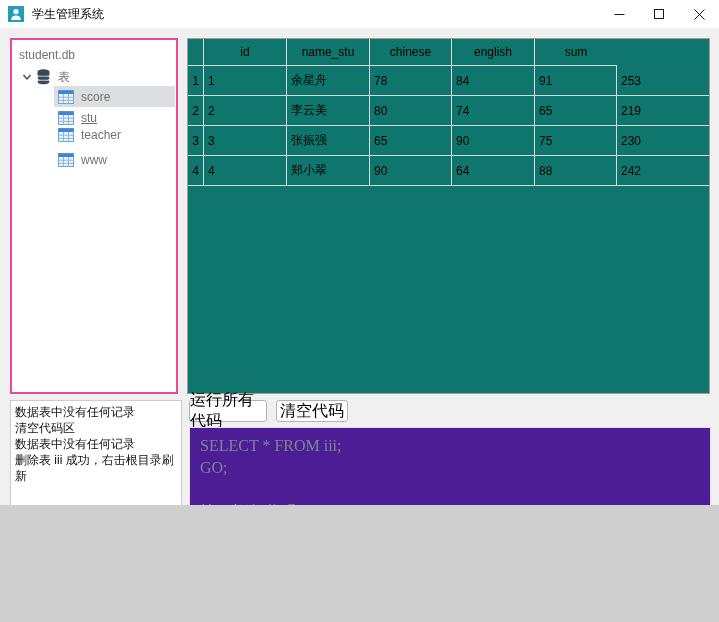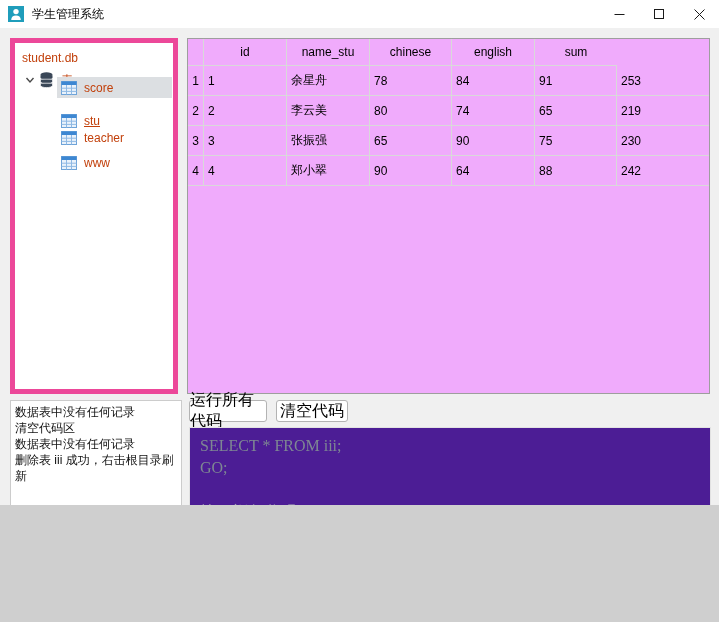--- a/index.html
+++ b/index.html
@@ -19,39 +19,39 @@
   }
   .app-icon{ margin-left:8px; width:16px; height:16px; flex:0 0 auto; }
   .win-title{ margin-left:8px; font-size:12px; color:#000; }
   .win-controls{ margin-left:auto; display:flex; height:100%; }
   .win-btn{ width:40px; height:100%; display:flex; align-items:center; justify-content:center; cursor:default; }
   .max-glyph{ width:10px; height:10px; border:1px solid #1a1a1a; }
 
   
   .tree-panel{
     position:absolute; left:10px; top:38px; width:168px; height:356px;
-    background:#ffffff; border:5px solid #ec4899;
-    font-size:12px; color:#c2410c;
+    background:#ffffff; border:2px solid #ec4899;
+    font-size:12px; color:#737373;
   }
   .tree-root{ position:absolute; left:7px; top:7px; height:17px; line-height:17px; }
   .tree-node{ position:absolute; left:4px; top:27px; height:20px; display:flex; align-items:center; }
   .chev{ width:10px; height:10px; margin:0 4px 0 6px; }
   .dbicon{ width:15px; height:16px; margin-right:7px; }
   .tree-item{
     position:absolute; left:42px; right:1px; height:21px;
     display:flex; align-items:center; padding-left:4px;
   }
   .tree-item.sel{ background:#dcdfe2; }
   .tblicon{ width:16px; height:14px; margin-right:7px; flex:0 0 auto; }
-  .ti-score{ top:34px;text-align:center; } .ti-stu{ top:67px;text-decoration:underline; } .ti-teacher{ top:84px; } .ti-www{ top:109px; }
+  .ti-score{ top:46px;text-align:center; } .ti-stu{ top:67px;text-decoration:underline; } .ti-teacher{ top:84px; } .ti-www{ top:109px; }
 
   
   .grid-panel{
     position:absolute; left:187px; top:38px; width:523px; height:356px;
-    background:#f0abfc; border:1px solid #9e9e9e;
+    background:#0f766e; border:1px solid #9e9e9e;
     font-size:12px; color:#000;
   }
   .grow{ display:grid; grid-template-columns:16px 83px 83px 82px 83px 82px 1fr; }
   .ghead{ height:27px; }
   .gbody{ height:30px; }
   .gcell{
     display:flex; align-items:center;
     border-right:1px solid #d9d9d9; border-bottom:1px solid #d9d9d9;
     overflow:hidden; white-space:nowrap;
   }

